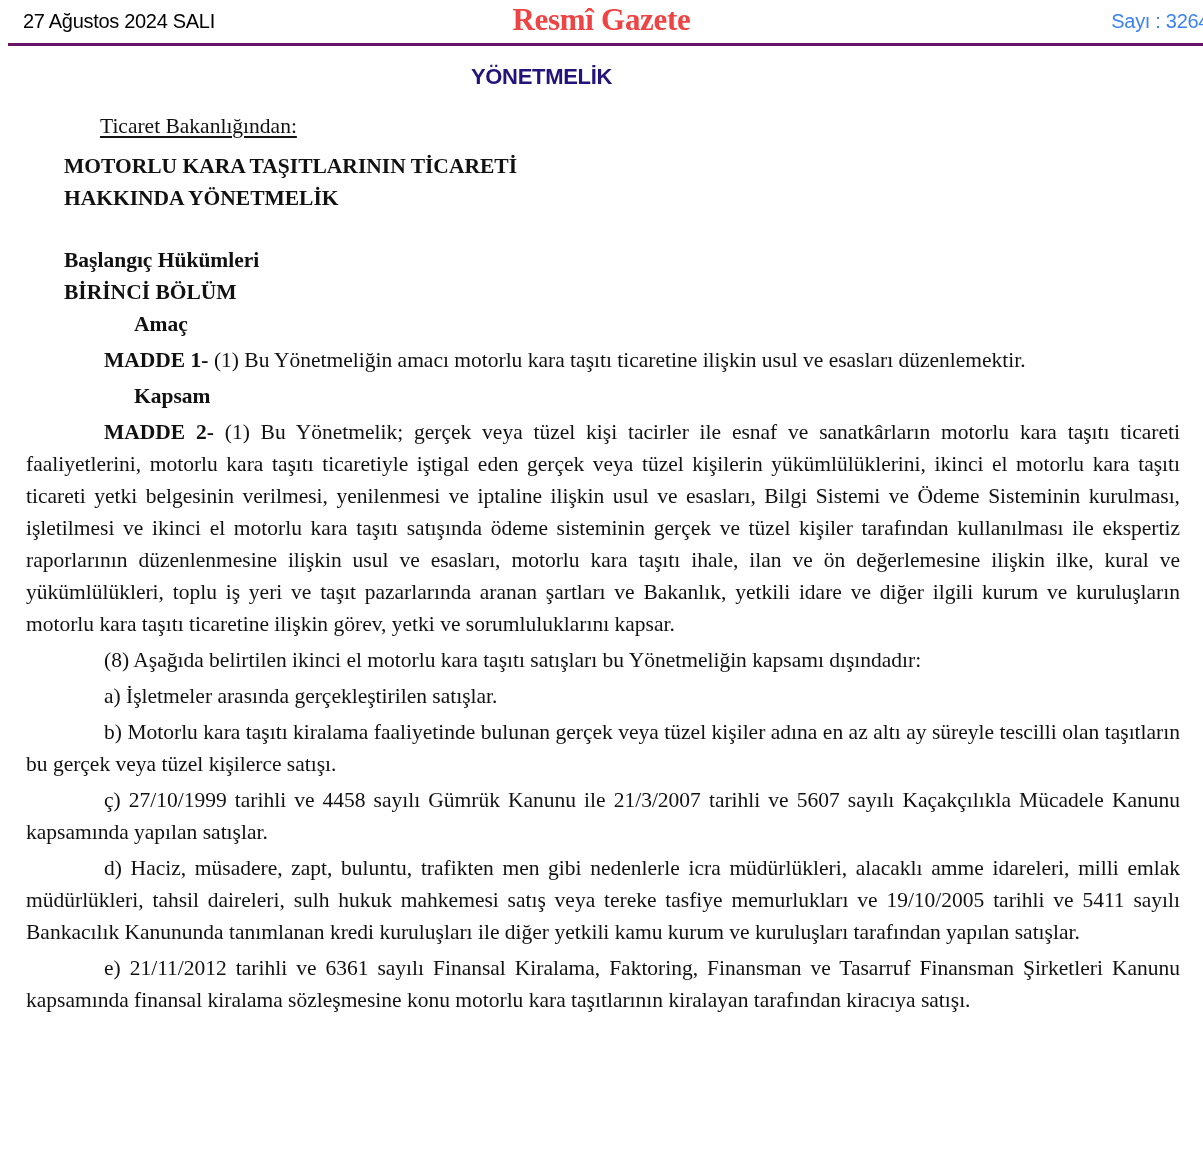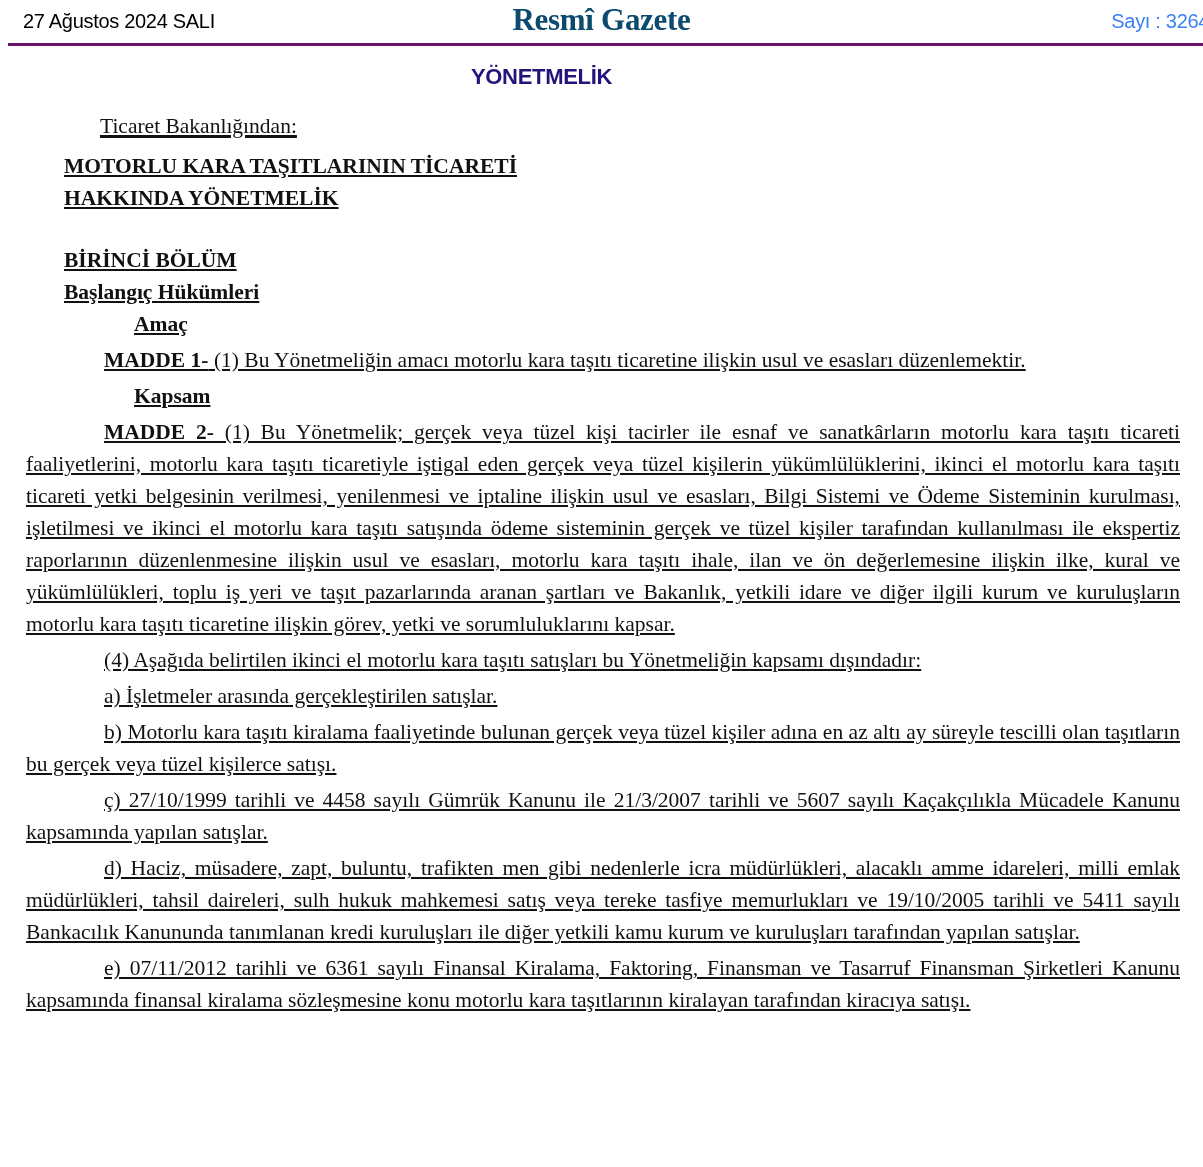--- a/index.html
+++ b/index.html
@@ -1,24 +1,24 @@
 <!DOCTYPE html>
 <html><head>
 <meta charset="utf-8">
 <style>
   html, body { margin: 0; padding: 0; background: #ffffff; }
   body { width: 1203px; height: 1167px; overflow: hidden; position: relative; }
   .masthead { position: absolute; left: 0; top: 0; width: 1203px; height: 48px; padding-left: 37px; }
   .mh-date { position: absolute; left: 23px; top: 10px; font-family: "Liberation Sans", sans-serif; font-size: 20px; color: #000; letter-spacing: -0.3px; }
-  .mh-title { position: absolute; left: 0; width: 1203px; top: 2px; text-align: center; font-family: "Liberation Serif", serif; font-weight: bold; font-size: 31px; color: #0c4a6e; letter-spacing: -0.3px; }
+  .mh-title { position: absolute; left: 0; width: 1203px; top: 2px; text-align: center; font-family: "Liberation Serif", serif; font-weight: bold; font-size: 31px; color: #ef4444; letter-spacing: -0.3px; }
   .mh-issue { position: absolute; right: 20px; top: 10px; font-family: "Liberation Sans", sans-serif; font-size: 20px; color: #3b82f6; letter-spacing: -0.3px; }
   .mh-rule { position: absolute; left: 8px; right: 8px; top: 43px; height: 3px; background: #6a1469; }
   .doc-type { position: absolute; left: 0; width: 1083px; top: 64px; text-align: center; font-family: "Liberation Sans", sans-serif; font-weight: bold; font-size: 22px; color: #23137a; letter-spacing: -0.3px; }
 
-  .body-text { position: absolute; left: 22px; top: 110px; width: 1162px; font-family: "Liberation Serif", serif; font-size: 21.5px; line-height: 32px; color: #111; text-decoration: underline; }
+  .body-text { position: absolute; left: 22px; top: 110px; width: 1162px; font-family: "Liberation Serif", serif; font-size: 21.5px; line-height: 32px; color: #111; }
   .issuer { margin-left: 78px; text-decoration: underline; text-underline-offset: 3px; }
   .center-bold { text-align: left; font-weight: bold; }
   .title-block { margin-top: 8px; padding-left: 42px; }
   .chapter-block { margin-top: 30px; padding-left: 42px; }
   .heading { margin-left: 112px; font-weight: bold; }
   p.para { margin: 4px; text-indent: 78px; text-align: justify; }
   .madde-label { font-weight: bold; }
 </style>
 </head>
 <body>
@@ -34,32 +34,32 @@
 
 <div class="body-text">
   <div class="issuer">Ticaret Bakanlığından:</div>
 
   <div class="title-block center-bold">
     <div>MOTORLU KARA TAŞITLARININ TİCARETİ</div>
     <div>HAKKINDA YÖNETMELİK</div>
   </div>
 
   <div class="chapter-block center-bold">
+    <div>Başlangıç Hükümleri</div>
     <div>BİRİNCİ BÖLÜM</div>
-    <div>Başlangıç Hükümleri</div>
   </div>
 
   <div>
     <div class="heading">Amaç</div>
     <p class="para"><span class="madde-label">MADDE 1-</span><span> (1) Bu Yönetmeliğin amacı motorlu kara taşıtı ticaretine ilişkin usul ve esasları düzenlemektir.</span></p>
   </div>
 
   <div>
     <div class="heading">Kapsam</div>
     <p class="para"><span class="madde-label">MADDE 2-</span><span> (1) Bu Yönetmelik; gerçek veya tüzel kişi tacirler ile esnaf ve sanatkârların motorlu kara taşıtı ticareti faaliyetlerini, motorlu kara taşıtı ticaretiyle iştigal eden gerçek veya tüzel kişilerin yükümlülüklerini, ikinci el motorlu kara taşıtı ticareti yetki belgesinin verilmesi, yenilenmesi ve iptaline ilişkin usul ve esasları, Bilgi Sistemi ve Ödeme Sisteminin kurulması, işletilmesi ve ikinci el motorlu kara taşıtı satışında ödeme sisteminin gerçek ve tüzel kişiler tarafından kullanılması ile ekspertiz raporlarının düzenlenmesine ilişkin usul ve esasları, motorlu kara taşıtı ihale, ilan ve ön değerlemesine ilişkin ilke, kural ve yükümlülükleri, toplu iş yeri ve taşıt pazarlarında aranan şartları ve Bakanlık, yetkili idare ve diğer ilgili kurum ve kuruluşların motorlu kara taşıtı ticaretine ilişkin görev, yetki ve sorumluluklarını kapsar.</span></p>
-    <p class="para">(4) Aşağıda belirtilen ikinci el motorlu kara taşıtı satışları bu Yönetmeliğin kapsamı dışındadır:</p>
+    <p class="para">(8) Aşağıda belirtilen ikinci el motorlu kara taşıtı satışları bu Yönetmeliğin kapsamı dışındadır:</p>
     <p class="para">a) İşletmeler arasında gerçekleştirilen satışlar.</p>
     <p class="para">b) Motorlu kara taşıtı kiralama faaliyetinde bulunan gerçek veya tüzel kişiler adına en az altı ay süreyle tescilli olan taşıtların bu gerçek veya tüzel kişilerce satışı.</p>
     <p class="para">ç) 27/10/1999 tarihli ve 4458 sayılı Gümrük Kanunu ile 21/3/2007 tarihli ve 5607 sayılı Kaçakçılıkla Mücadele Kanunu kapsamında yapılan satışlar.</p>
     <p class="para">d) Haciz, müsadere, zapt, buluntu, trafikten men gibi nedenlerle icra müdürlükleri, alacaklı amme idareleri, milli emlak müdürlükleri, tahsil daireleri, sulh hukuk mahkemesi satış veya tereke tasfiye memurlukları ve 19/10/2005 tarihli ve 5411 sayılı Bankacılık Kanununda tanımlanan kredi kuruluşları ile diğer yetkili kamu kurum ve kuruluşları tarafından yapılan satışlar.</p>
-    <p class="para">e) 07/11/2012 tarihli ve 6361 sayılı Finansal Kiralama, Faktoring, Finansman ve Tasarruf Finansman Şirketleri Kanunu kapsamında finansal kiralama sözleşmesine konu motorlu kara taşıtlarının kiralayan tarafından kiracıya satışı.</p>
+    <p class="para">e) 21/11/2012 tarihli ve 6361 sayılı Finansal Kiralama, Faktoring, Finansman ve Tasarruf Finansman Şirketleri Kanunu kapsamında finansal kiralama sözleşmesine konu motorlu kara taşıtlarının kiralayan tarafından kiracıya satışı.</p>
   </div>
 </div>
 
 </body></html>

